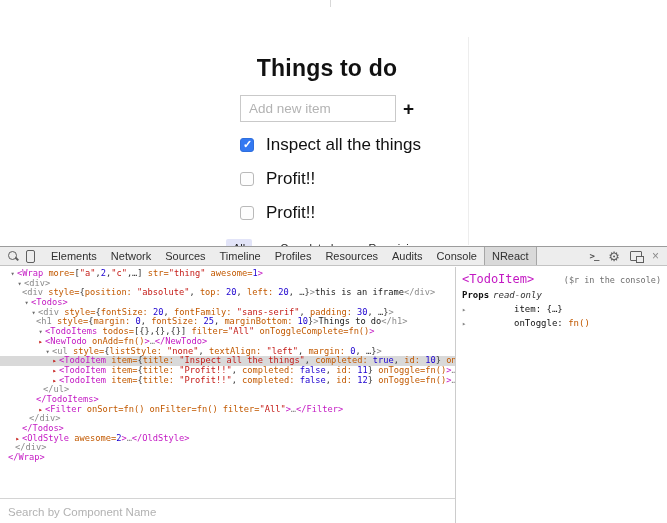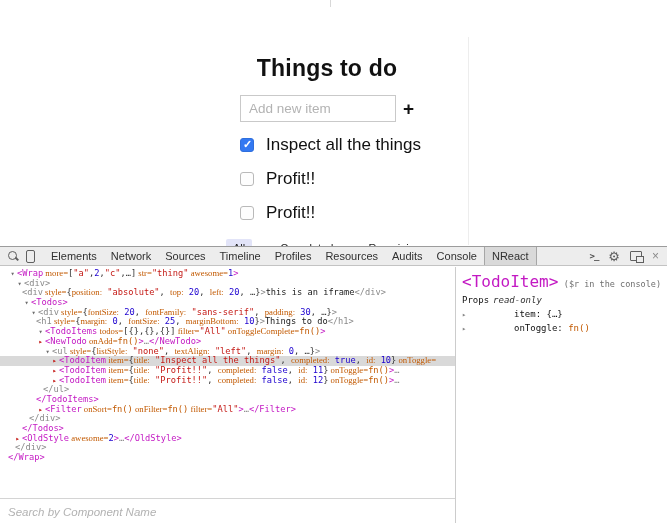--- a/index.html
+++ b/index.html
@@ -62,51 +62,51 @@
   
   .tree { position:absolute; left:0; top:20px; width:455px; height:231px; overflow:hidden;
           font-family:"DejaVu Sans Mono",monospace; font-size:8.7px; padding-top:2px; background:#fff; }
   .tree-row { height:9.7px; line-height:9.7px; white-space:pre; width:455px; overflow:hidden; }
   .tree-row.sel { background:#d9d9d9; }
   .arrow { display:inline-block; width:9px; margin-left:-9px; font-size:7px; text-align:center; }
   .arrow.open { color:#6d6d6d; }
   .arrow.closed { color:#c41a16; }
   .sg-tag { color:#c319c3; }
   .sg-dom { color:#8a8a8a; }
-  .sg-attr { color:#c25900;font-family:Liberation Serif, serif; }
+  .sg-attr { color:#c25900; }
   .sg-fn { color:#c25900; }
   .sg-str { color:#c41a16; }
   .sg-num { color:#1c00cf; }
   .sg-plain { color:#333; }
   .sg-txt { color:#1a1a1a; }
   .sg-dim { color:#888; }
 
   .divider { position:absolute; left:455px; top:20px; width:1px; height:257px; background:#ccc; }
 
   
   .inspector { position:absolute; left:456px; top:20px; width:211px; height:257px;
                background:#fff; padding:5px 6px 0 6px;
                font-family:"DejaVu Sans Mono",monospace; }
   .insp-head { display:flex; align-items:baseline; }
-  .comp-name { color:#c319c3; font-size:16px; }
+  .comp-name { color:#c319c3; font-size:12px; }
   .console-hint { margin-left:auto; font-size:8.5px; color:#6e6e6e; }
   .props-label-row { margin-top:4px; font-size:9px; color:#111; }
-  .props-label-row b { font-weight:normal; }
+  .props-label-row b { font-weight:bold; }
   .props-label-row i { font-style:italic; font-weight:normal; color:#333; margin-left:4px;text-align:center; }
   .prop-row { font-size:9px; margin-top:4px; color:#111; }
   .prop-arrow { color:#8a8a8a; font-size:7px; display:inline-block; width:8px; }
   .prop-name { color:#111;margin-left:44px; }
   .prop-val.fn { color:#c25900; }
   .prop-val.plain { color:#111; }
 
   
   .search-bar { position:absolute; left:0; top:251px; width:455px; height:26px;
                 border-top:1px solid #d4d4d4; background:#fff; }
   .search-bar input { width:100%; height:100%; border:none; outline:none; padding:0 8px;
-                      font-size:11.5px; color:#333; font-family:"Liberation Sans",sans-serif;font-style:italic; }
+                      font-size:11.5px; color:#333; font-family:"Liberation Sans",sans-serif; }
   .search-bar input::placeholder { color:#b2b2b2; }
 </style>
 </head>
 <body>
 
 <div class="screen">
 
   <section class="page">
     <div class="page-artifact"></div>
     <div class="iframe-edge"></div>

